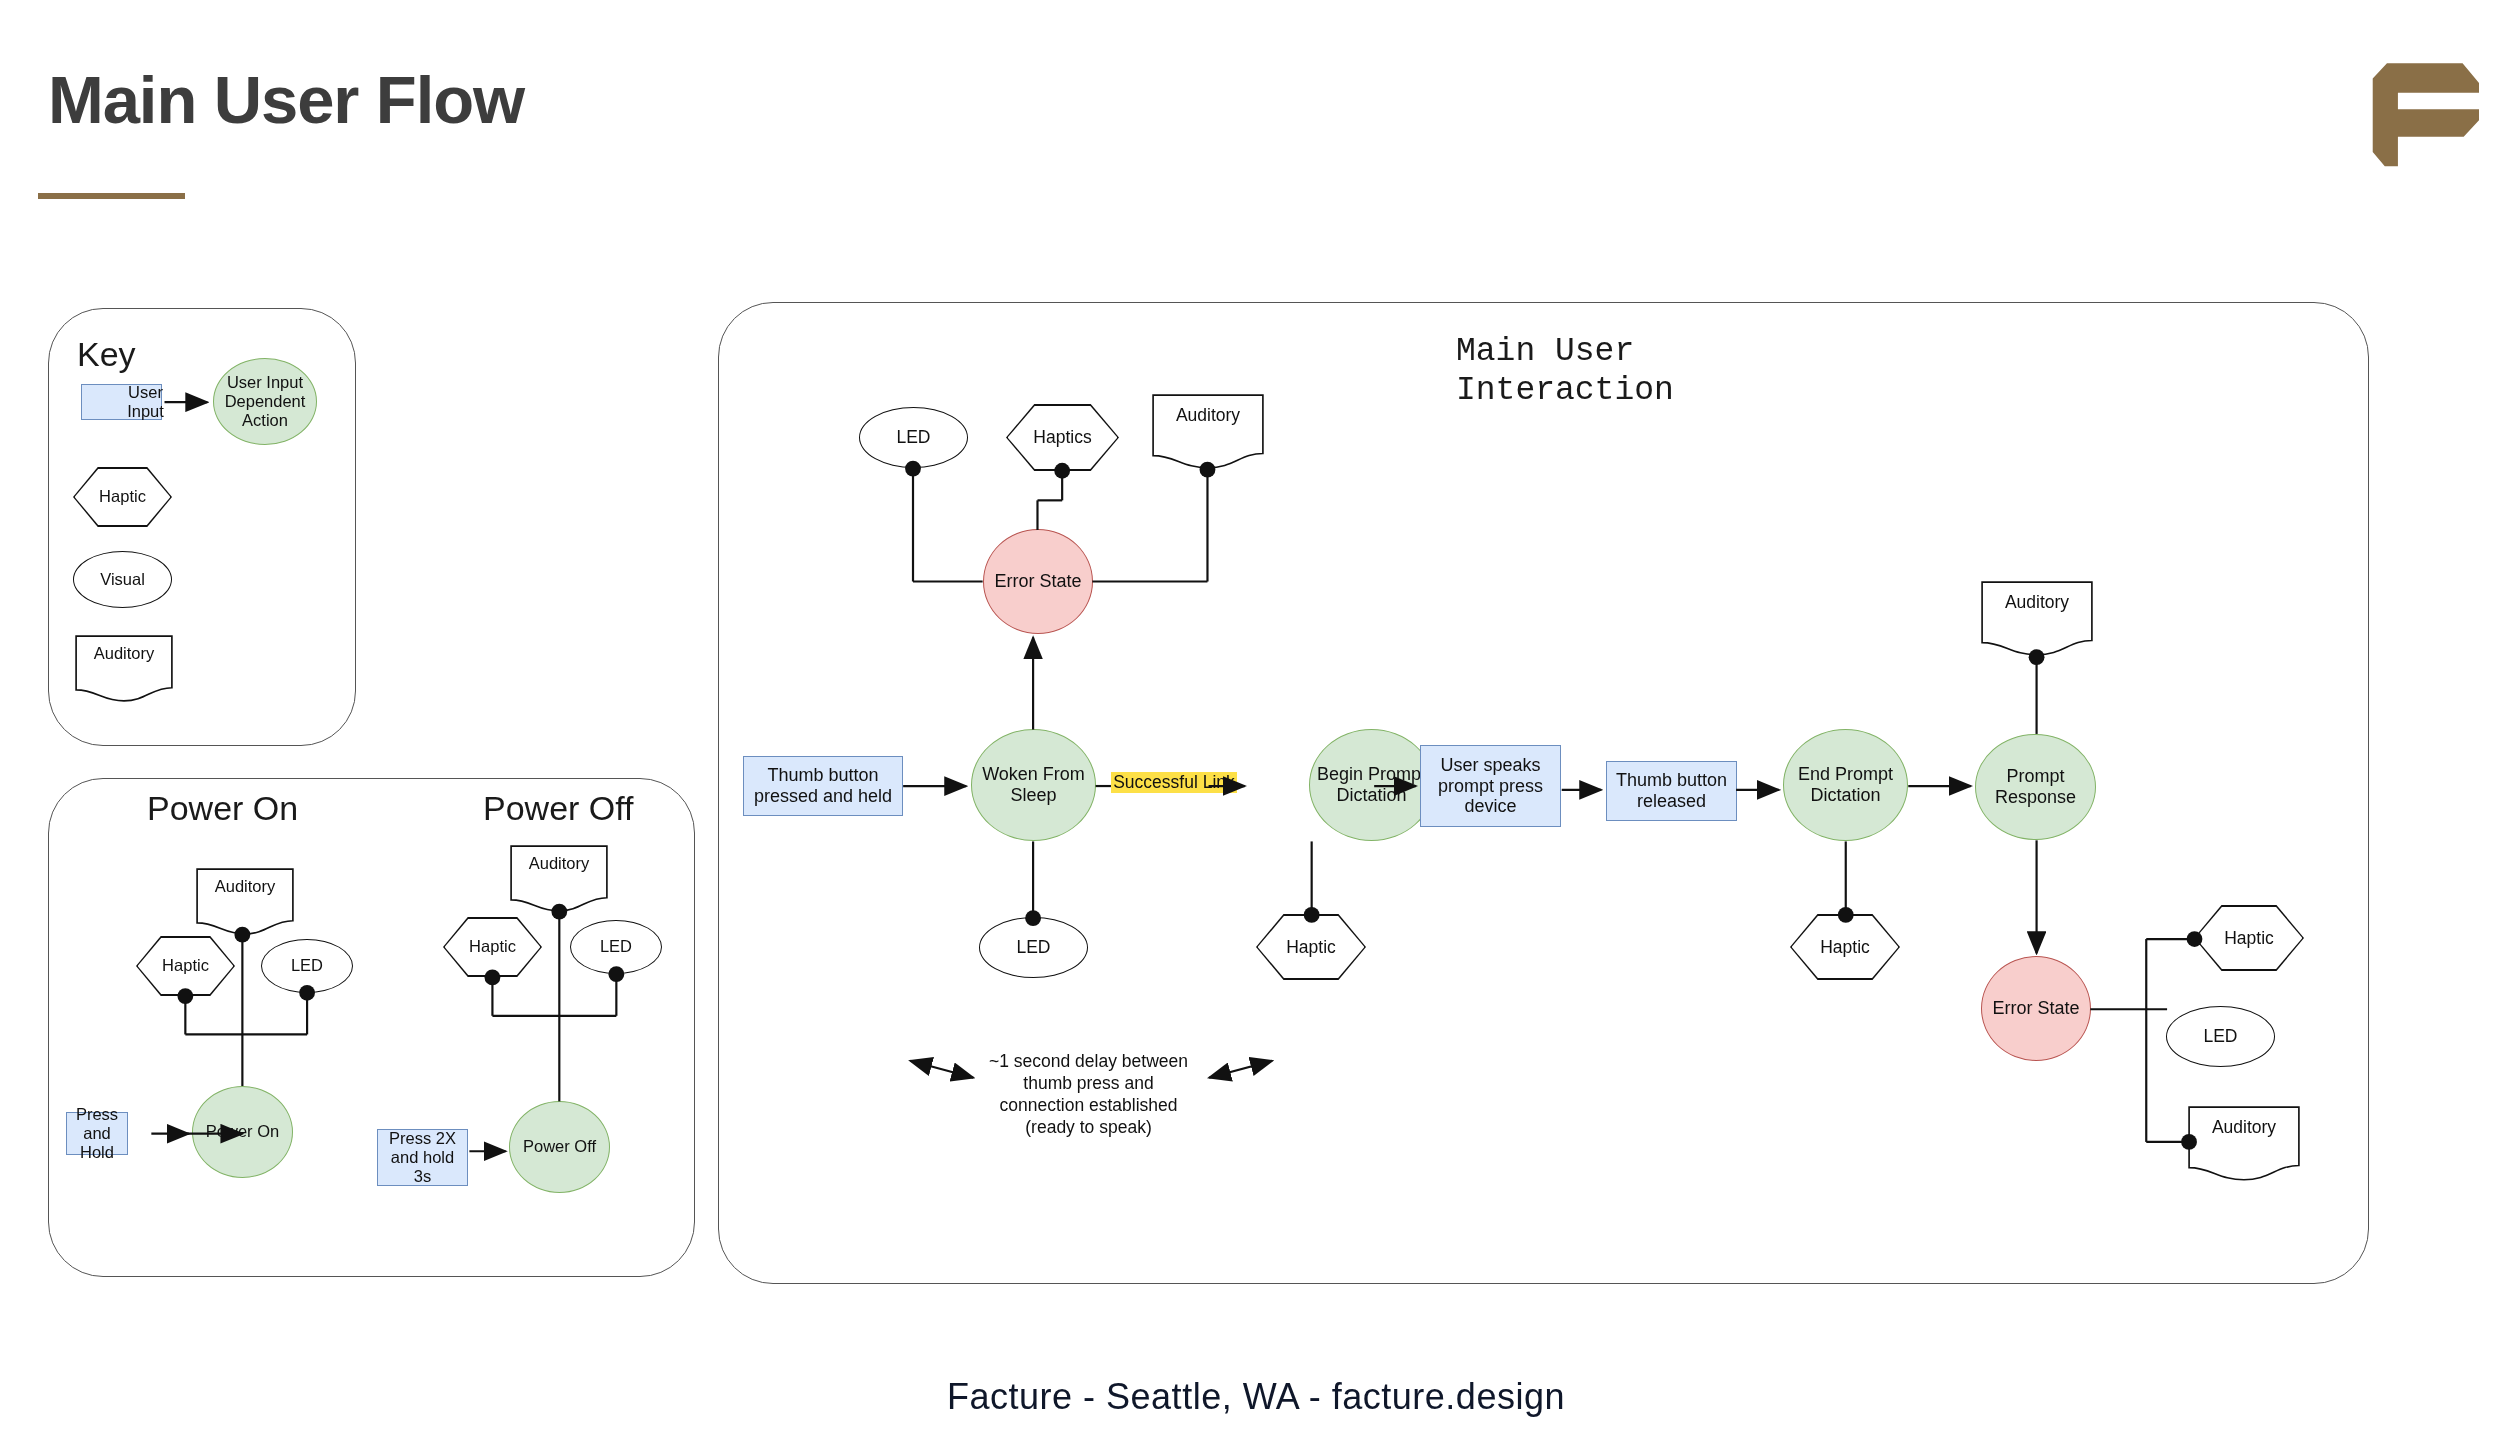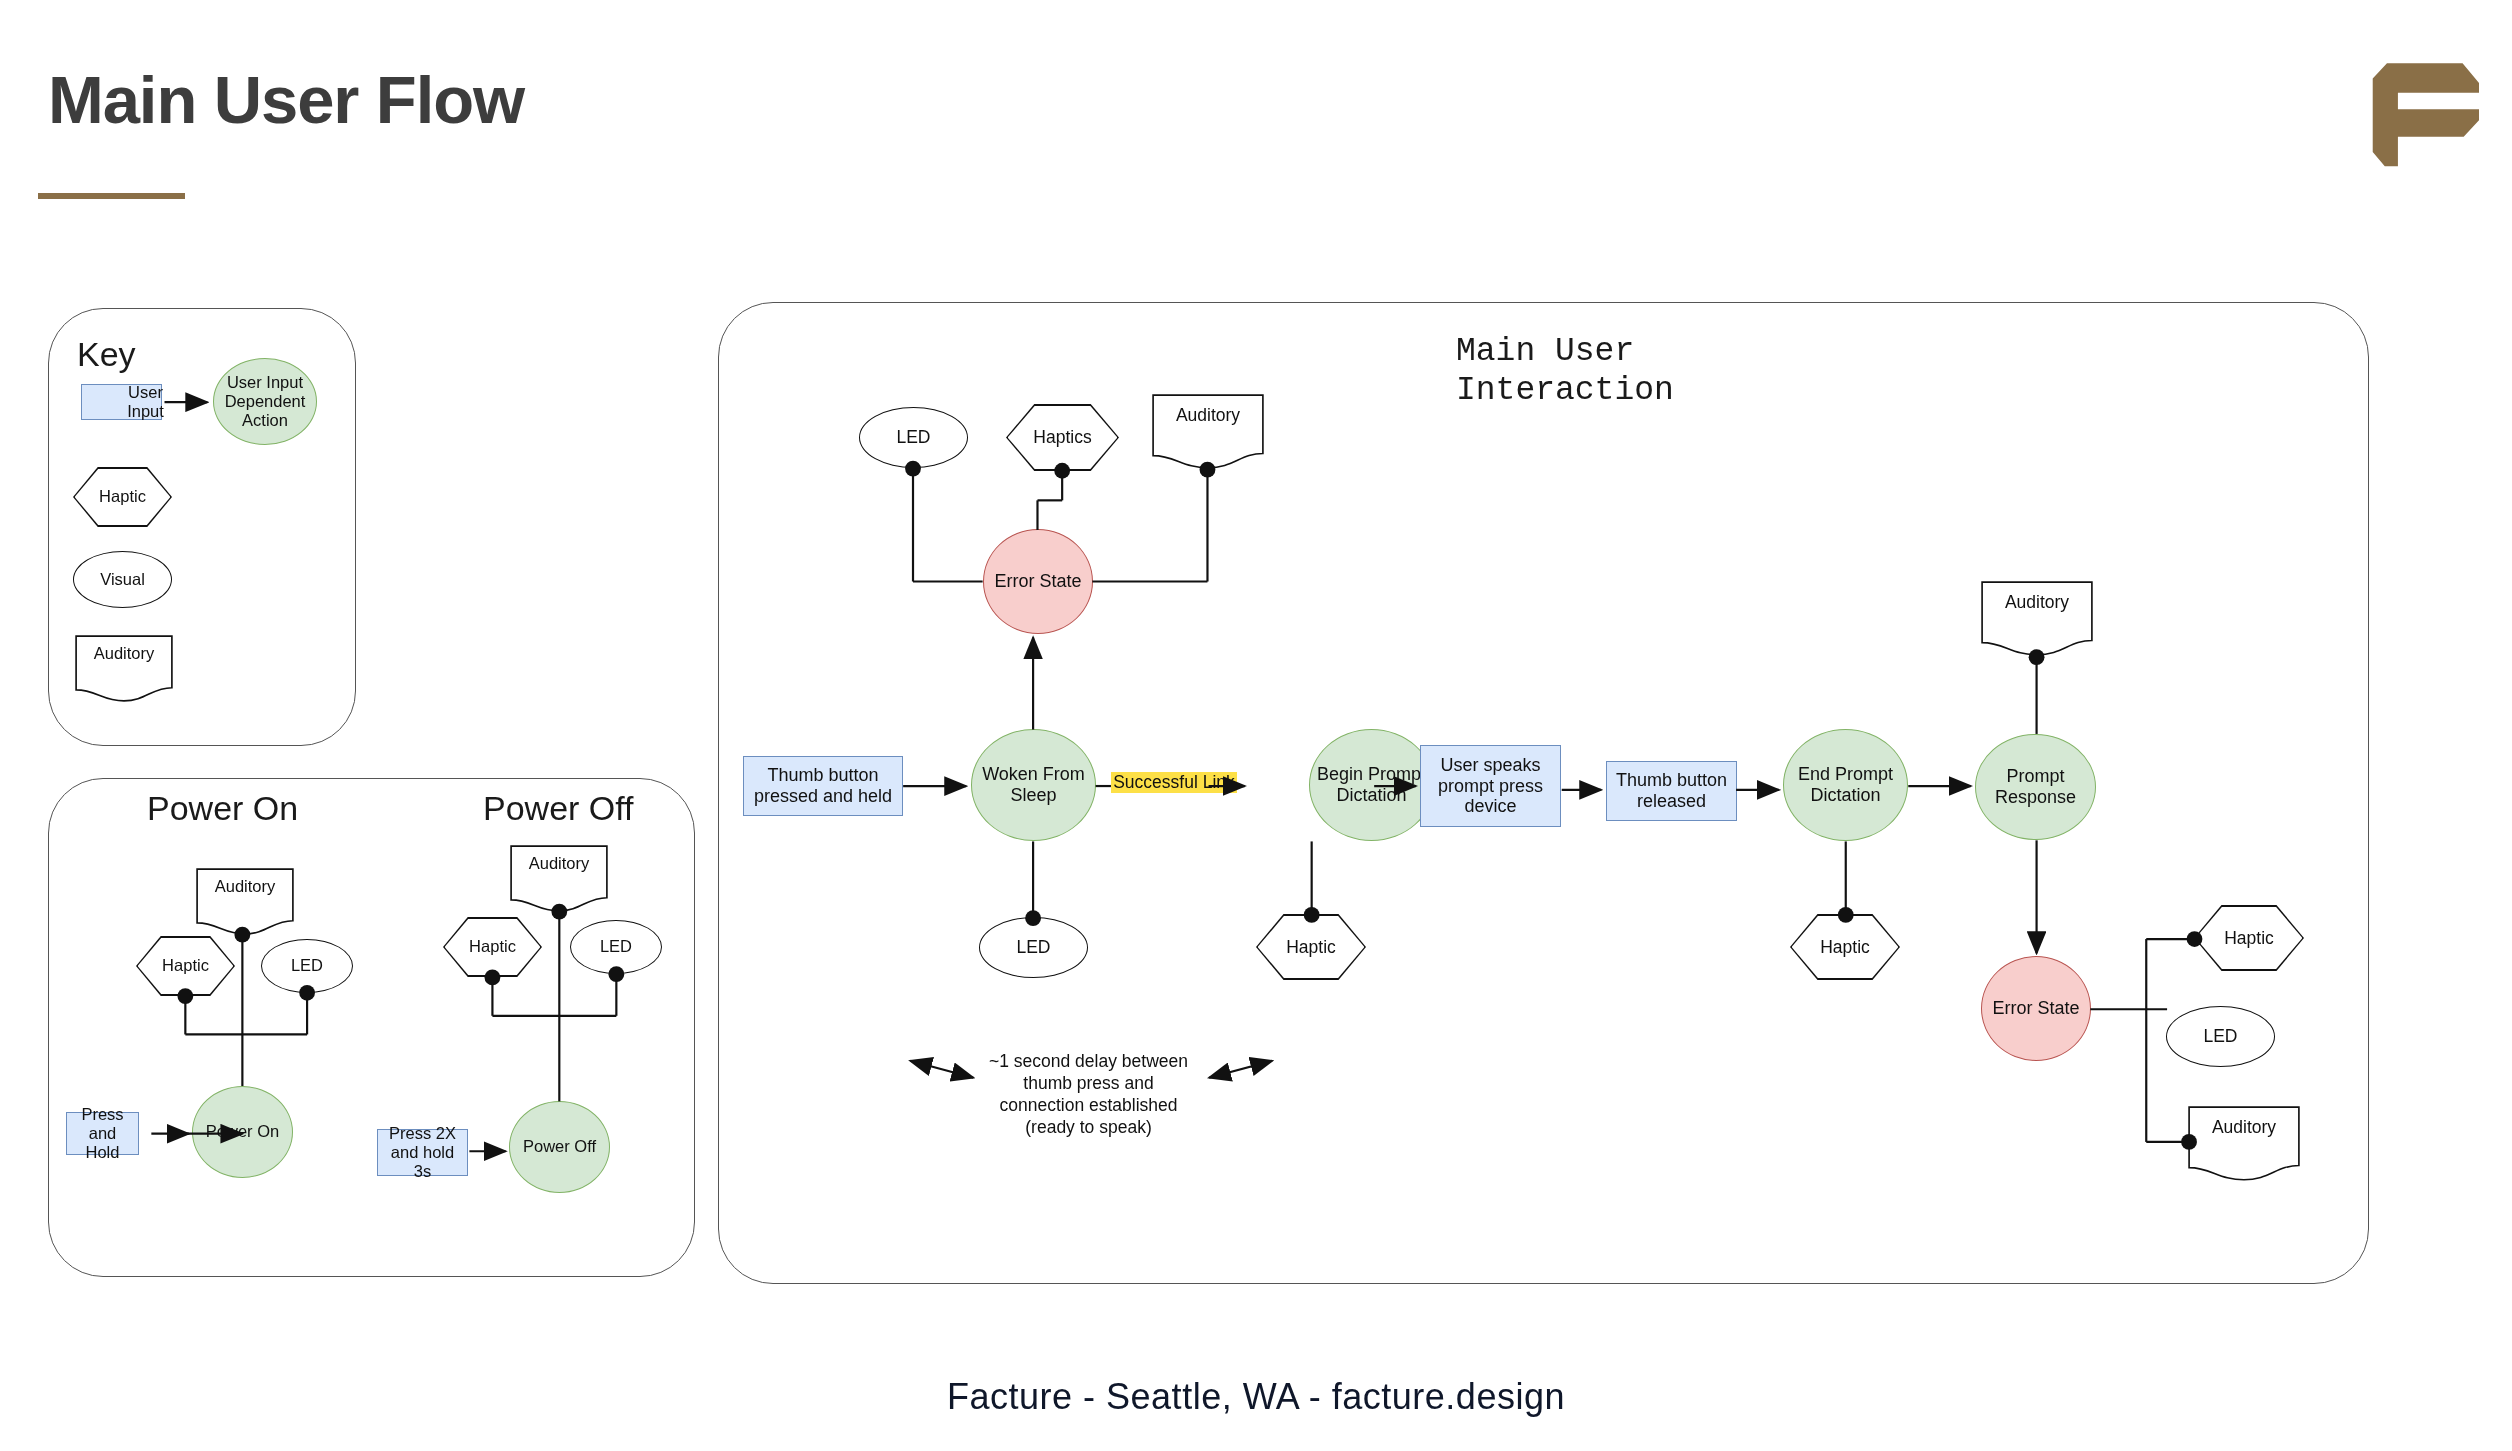--- a/index.html
+++ b/index.html
@@ -213,21 +213,21 @@
 </div>
 
 <div class="node hexagon" style="left:136px; top:936px; width:99px; height:60px; font-size:16.5px;">
   <span>Haptic</span>
 </div>
 
 <div class="node ellipse" style="left:261px; top:939px; width:92px; height:54px; font-size:16.5px;">
   <span>LED</span>
 </div>
 
-<div class="node rect-blue" style="left:66px; top:1112px; width:73px; height:43px; font-size:16.5px;">
+<div class="node rect-blue" style="left:66px; top:1112px; width:62px; height:43px; font-size:16.5px;">
   <span>Press and Hold</span>
 </div>
 
 <div class="node ellipse-green" style="left:192px; top:1086px; width:101px; height:92px; font-size:16.5px;">
   <span>Power On</span>
 </div>
 
 <div class="doc-shape" style="left:510px; top:845px; width:98px; height:67px; font-size:16.5px;">
   <svg viewBox="0 0 178 122" preserveAspectRatio="none">
     <path d="M 2 2 L 176 2 L 176 96 C 140 96 128 120 89 120 C 50 120 38 100 2 100 Z" fill="#ffffff" stroke="#111111" stroke-width="3"></path>
@@ -236,21 +236,21 @@
 </div>
 
 <div class="node hexagon" style="left:443px; top:917px; width:99px; height:60px; font-size:16.5px;">
   <span>Haptic</span>
 </div>
 
 <div class="node ellipse" style="left:570px; top:920px; width:92px; height:54px; font-size:16.5px;">
   <span>LED</span>
 </div>
 
-<div class="node rect-blue" style="left:377px; top:1129px; width:91px; height:47px; font-size:16.5px;">
+<div class="node rect-blue" style="left:377px; top:1129px; width:91px; height:57px; font-size:16.5px;">
   <span>Press 2X and hold 3s</span>
 </div>
 
 <div class="node ellipse-green" style="left:509px; top:1101px; width:101px; height:92px; font-size:16.5px;">
   <span>Power Off</span>
 </div>
 
 <div class="panel" id="main-panel"></div>
 <div class="panel-heading" id="main-heading">Main User Interaction</div>
 

